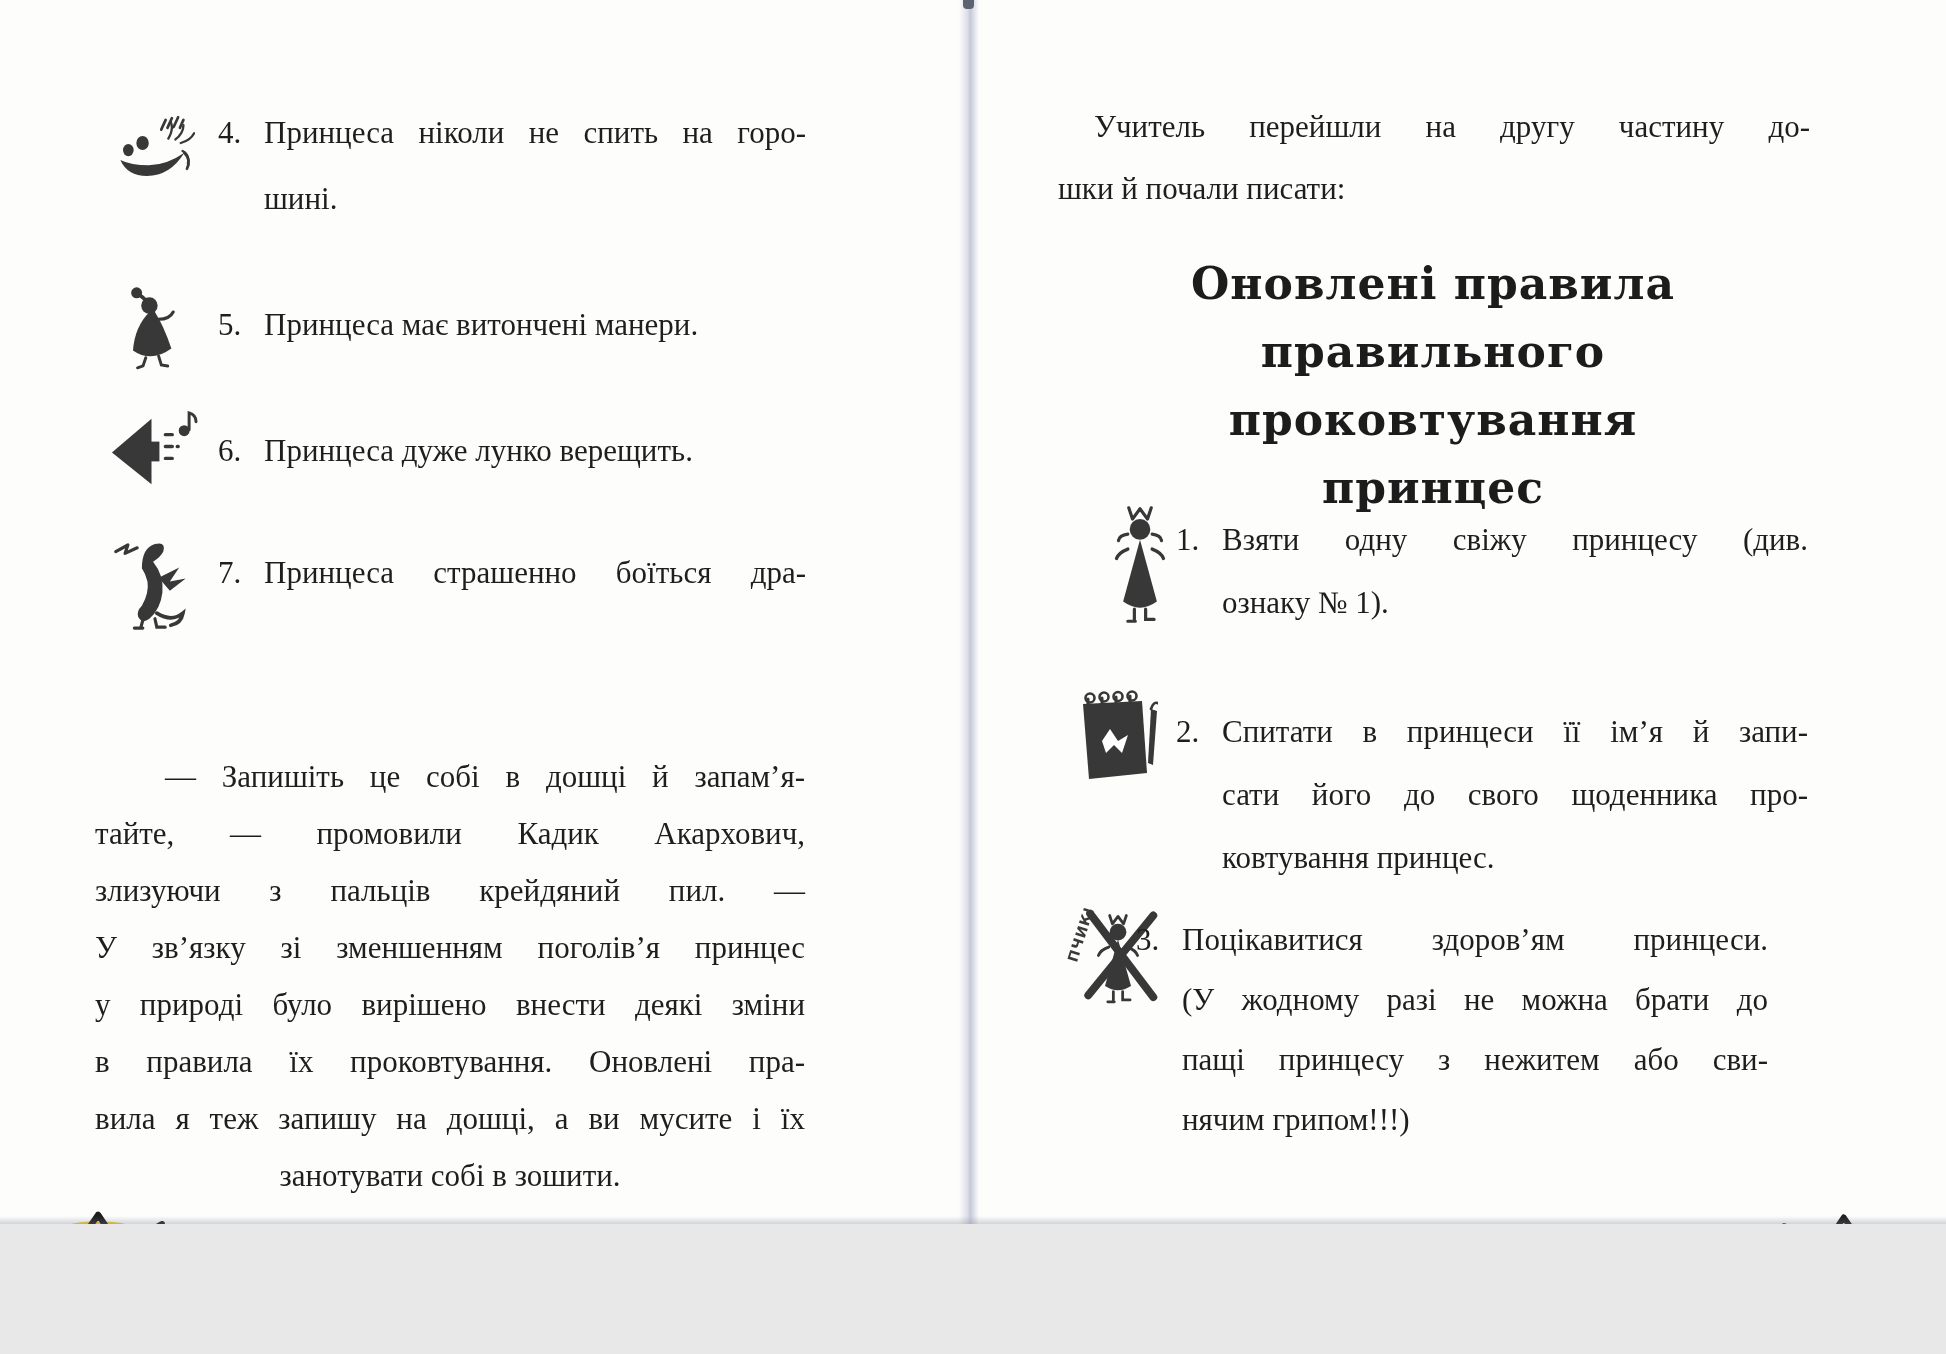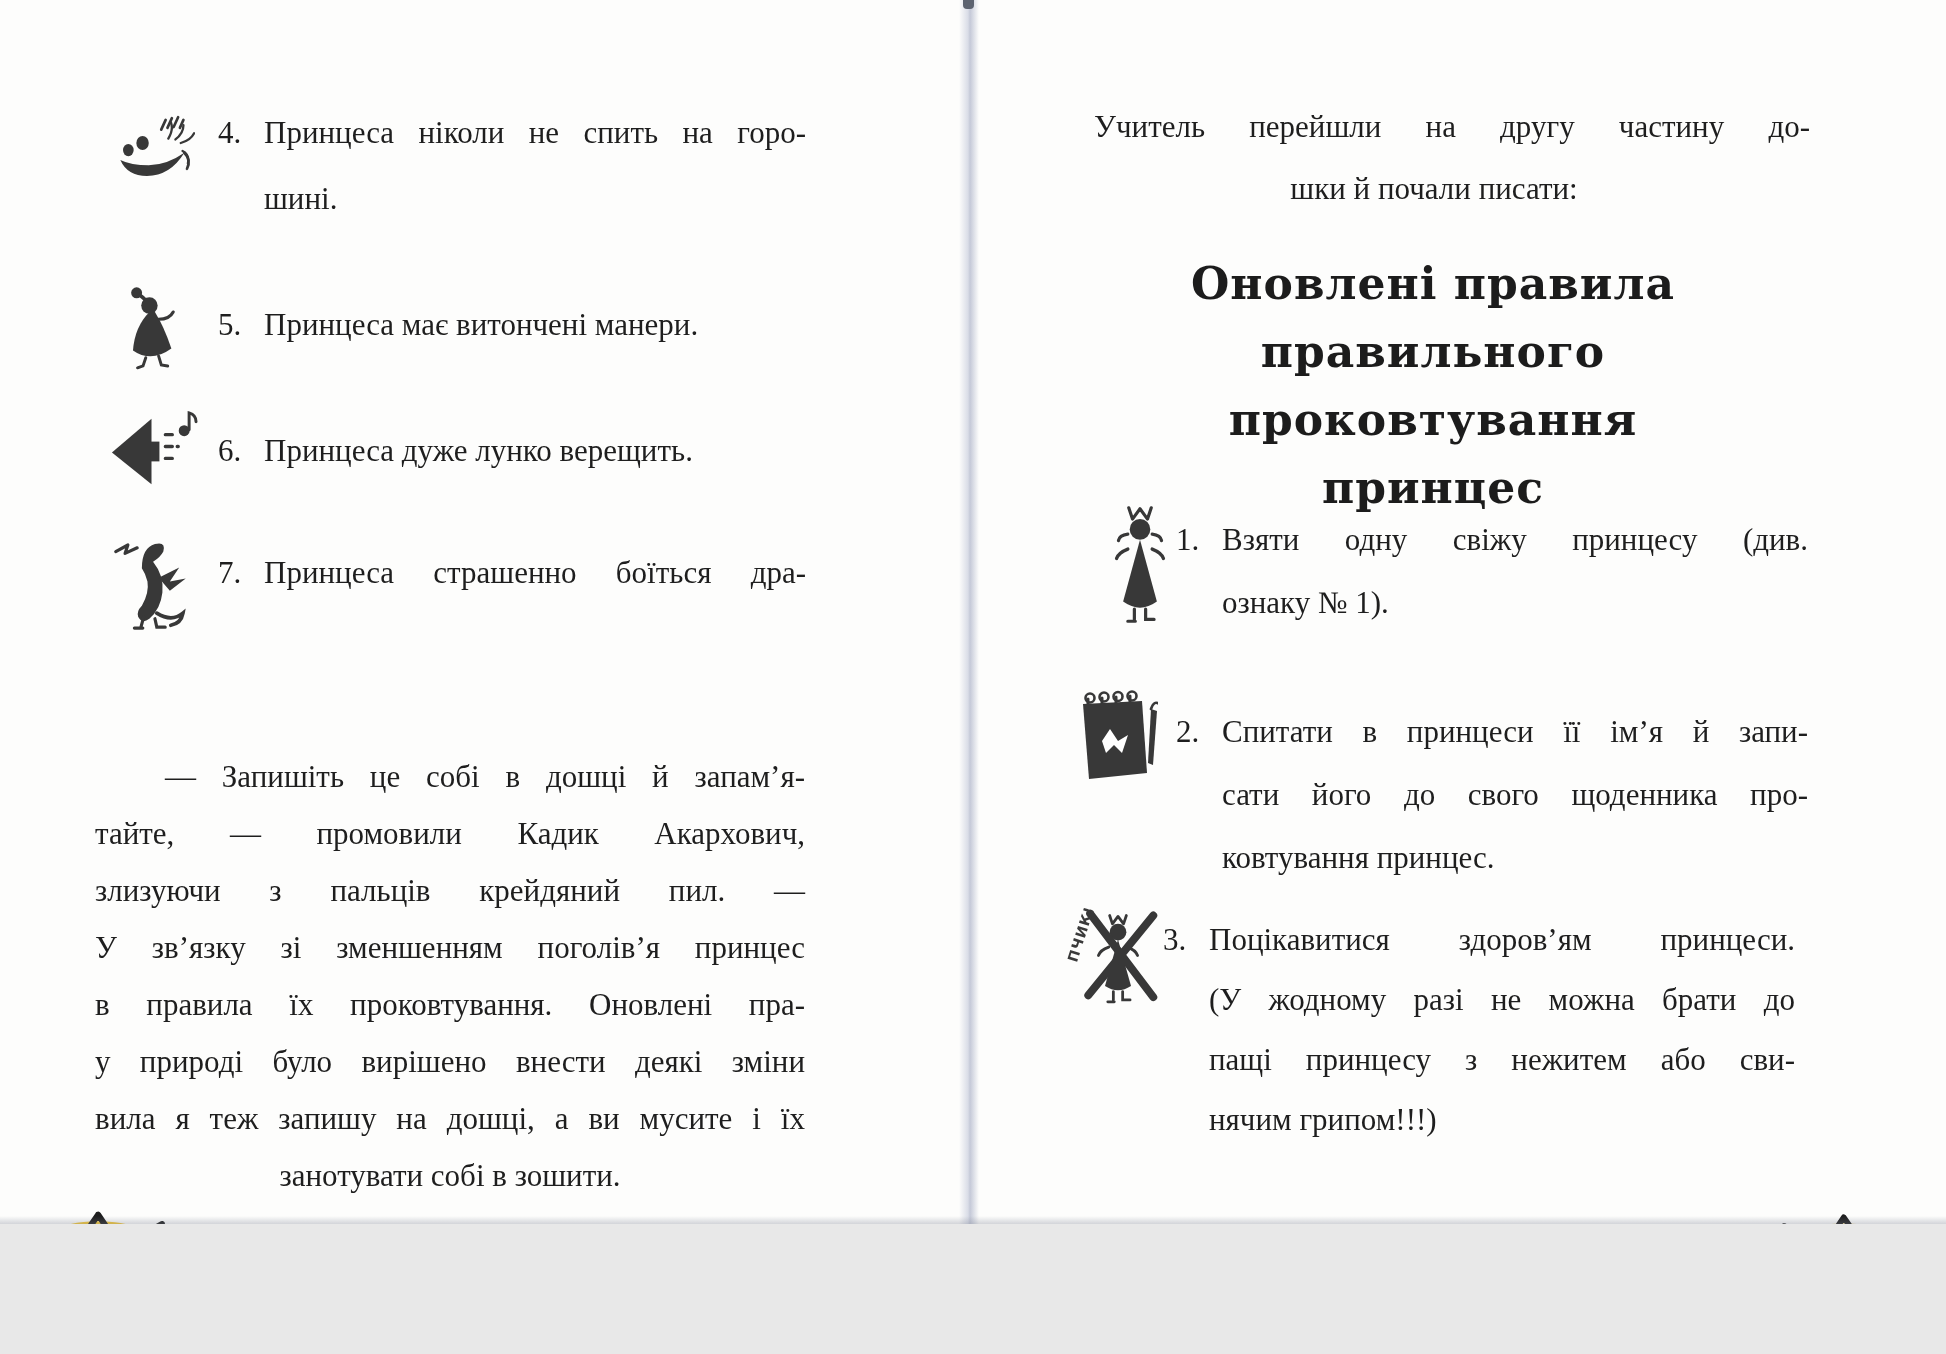--- a/index.html
+++ b/index.html
@@ -12,21 +12,21 @@
   .tl{font-size:31px;line-height:1;color:#1e1e1e;}
   .lines .ln{white-space:nowrap;}
   .jf{text-align:justify;text-align-last:justify;white-space:normal !important;}
   .num{display:inline-block;width:46px;}
   .cont{padding-left:46px;}
   
   .l-items .ln{line-height:66px;}
   .para .ln{line-height:57px;text-align:center;}
   .para .ln.first{text-indent:70px;}
   
-  .intro .ln{line-height:62px;text-align:center;}
+  .intro .ln{line-height:62px;}
   .intro .ln.first{text-indent:36px;}
   .heading{
     font-family:"DejaVu Serif",serif;font-weight:bold;text-align:center;
     font-size:44px;line-height:68px;color:#1c1c1c;letter-spacing:1px;
   }
   .r-item .ln{line-height:63px;}
   .r-item.tight .ln{line-height:60px;}
   
   .gutter{
     left:959px;top:0;width:20px;height:1354px;
@@ -109,22 +109,22 @@
   </div>
   <div class="abs lines l-items tl" style="left:218px;top:540px;width:588px;">
     <div class="ln jf"><span class="num">7.</span><span>Принцеса страшенно боїться дра-</span></div>
   </div>
 
   <div class="abs lines para tl" style="left:95px;top:748px;width:710px;">
     <div class="ln jf first">— Запишіть це собі в дошці й запам’я-</div>
     <div class="ln jf">тайте, — промовили Кадик Акархович,</div>
     <div class="ln jf">злизуючи з пальців крейдяний пил. —</div>
     <div class="ln jf">У зв’язку зі зменшенням поголів’я принцес</div>
+    <div class="ln jf">у природі було вирішено внести деякі зміни</div>
     <div class="ln jf">в правила їх проковтування. Оновлені пра-</div>
-    <div class="ln jf">у природі було вирішено внести деякі зміни</div>
     <div class="ln jf">вила я теж запишу на дошці, а ви мусите і їх</div>
     <div class="ln">занотувати собі в зошити.</div>
   </div>
 
   <div class="abs crown" style="left:25px;top:1205px;">
     <svg viewBox="0 0 160 100">
       <path d="M28,26 Q6,50 22,74 Q60,92 118,86 Q150,76 148,48 Q140,22 96,16 Q52,12 28,26 Z" fill="#f6c832"></path>
       <path d="M16,24 L40,88 Q82,98 124,86 L146,18 L102,44 L78,8 L52,46 Z" fill="none" stroke="#1d1d1d" stroke-width="6.5" stroke-linejoin="round" stroke-linecap="round"></path>
     </svg>
     <div class="pnum">14</div>
@@ -182,21 +182,21 @@
     <span class="pchyk">ПЧИК!</span>
     <svg viewBox="0 0 112 115">
       <path class="ink-s" d="M47,16 l3,9 l6,-8 l6,8 l3,-9" stroke-width="3" stroke-linejoin="round" stroke-linecap="round"></path>
       <circle class="ink" cx="56" cy="34" r="9"></circle>
       <path class="ink" d="M56,42 L42,92 Q56,101 70,92 Z"></path>
       <path class="ink-s" d="M46,50 q-9,3 -11,9 M66,50 q9,3 11,9" stroke-width="3.2" stroke-linecap="round"></path>
       <path class="ink-s" d="M51,98 v9 m-6,2 h7 M61,98 v9 h8" stroke-width="3" stroke-linecap="round"></path>
       <path class="ink-s" d="M26,14 L94,104 M94,16 L24,102" stroke-width="8.5" stroke-linecap="round"></path>
     </svg>
   </div>
-  <div class="abs lines r-item tight tl" style="left:1163px;top:910px;width:632px;">
+  <div class="abs lines r-item tight tl" style="left:1136px;top:910px;width:632px;">
     <div class="ln jf"><span class="num">3.</span><span>Поцікавитися здоров’ям принцеси.</span></div>
     <div class="ln jf cont">(У жодному разі не можна брати до</div>
     <div class="ln jf cont">пащі принцесу з нежитем або сви-</div>
     <div class="ln cont">нячим грипом!!!)</div>
   </div>
 
   <div class="abs crown" style="left:1772px;top:1205px;width:140px;">
     <svg viewBox="0 0 160 100" style="transform:scaleX(-1);">
       <path d="M28,26 Q6,50 22,74 Q60,92 118,86 Q150,76 148,48 Q140,22 96,16 Q52,12 28,26 Z" fill="#f6c832"></path>
       <path d="M16,24 L40,88 Q82,98 124,86 L146,18 L102,44 L78,8 L52,46 Z" fill="none" stroke="#1d1d1d" stroke-width="6.5" stroke-linejoin="round" stroke-linecap="round"></path>

